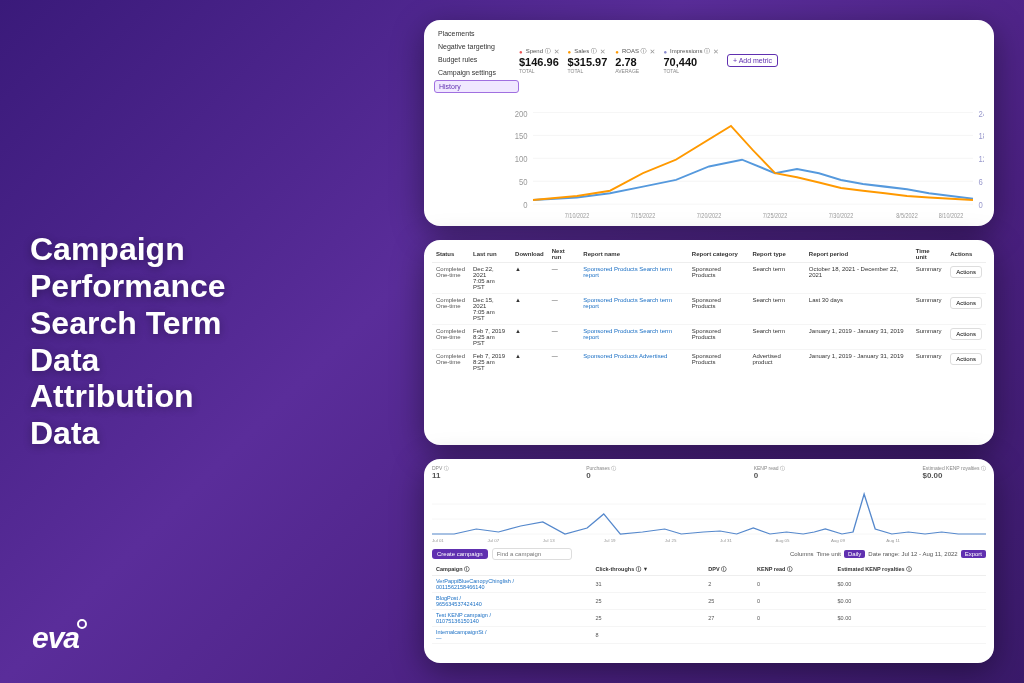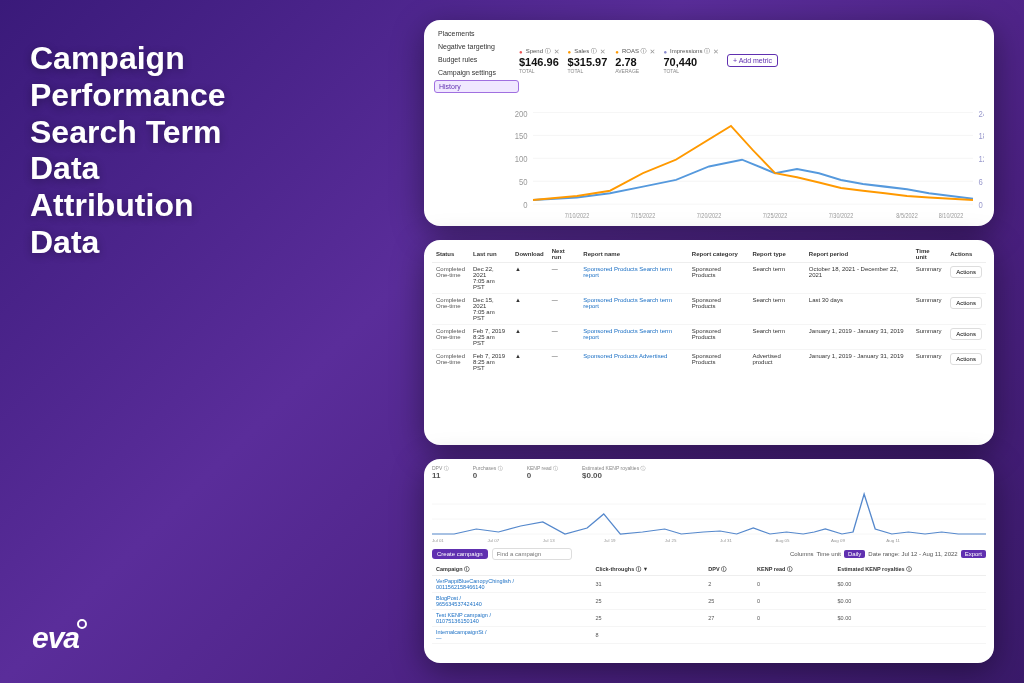--- a/index.html
+++ b/index.html
@@ -15,21 +15,21 @@
 
     
     .left-labels {
       position: absolute;
       left: 30px;
       top: 0;
       width: 240px;
       height: 100%;
       display: flex;
       flex-direction: column;
-      justify-content: flex-start;
+      justify-content: center;
       padding: 40px 0;
     }
 
     .section-label {
       color: white;
       font-size: 32px;
       font-weight: 900;
       line-height: 1.15;
       text-shadow: 0 2px 8px rgba(0,0,0,0.3);
     }
@@ -250,20 +250,21 @@
     .ss3 {
       padding: 6px 8px;
     }
 
     .ss3-metrics-row {
       display: flex;
       gap: 24px;
       margin-bottom: 4px;
       font-size: 6px;
       color: #555;
+      justify-content: space-between;
     }
 
     .ss3-metric {
       display: flex;
       flex-direction: column;
     }
 
     .ss3-metric-label {
       font-size: 5px;
       color: #888;

